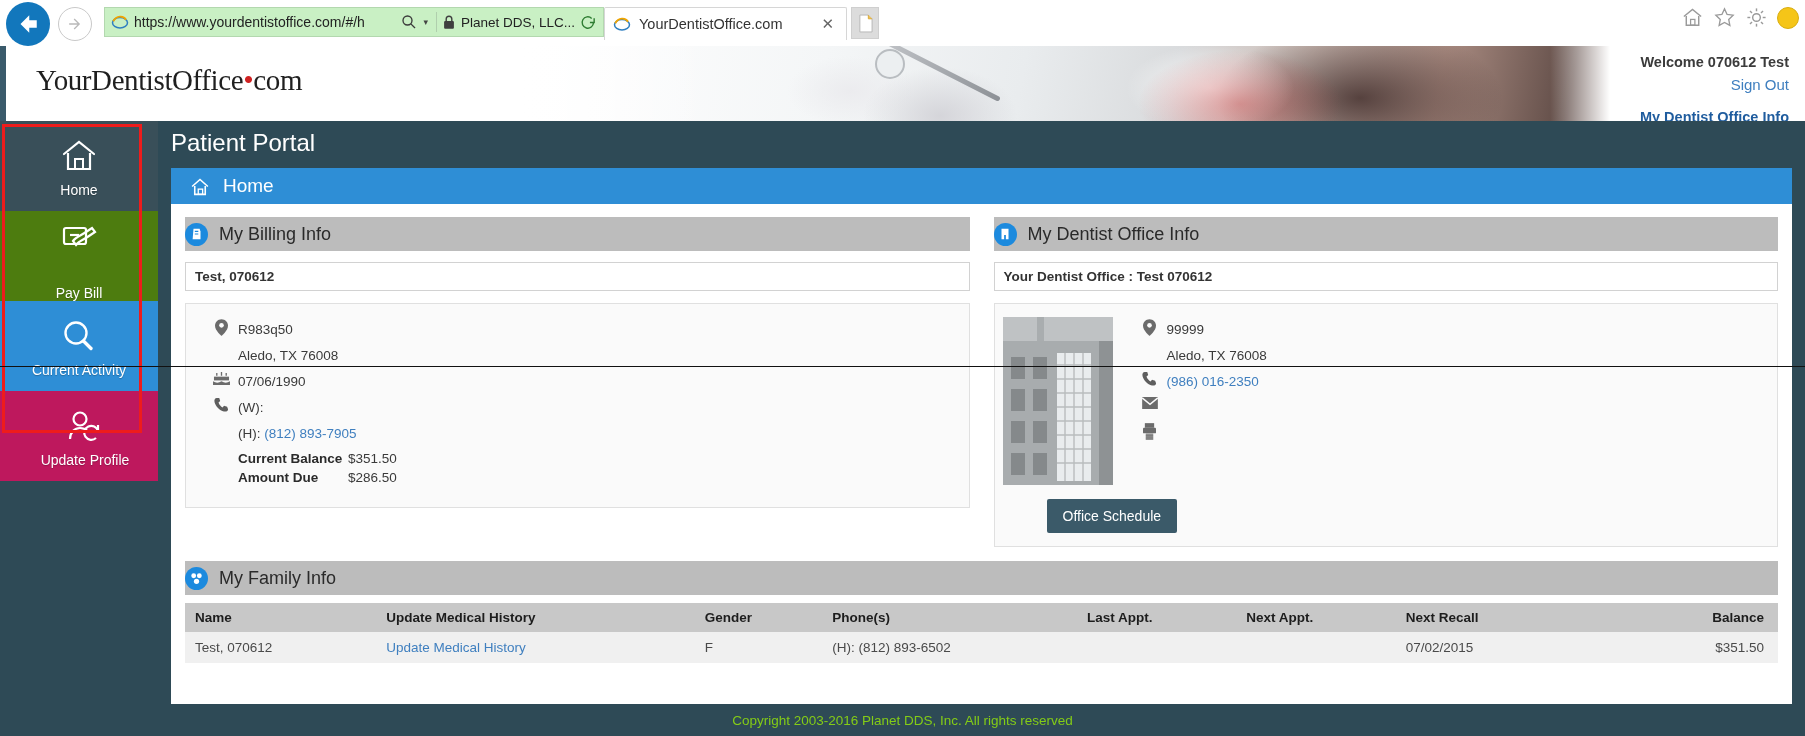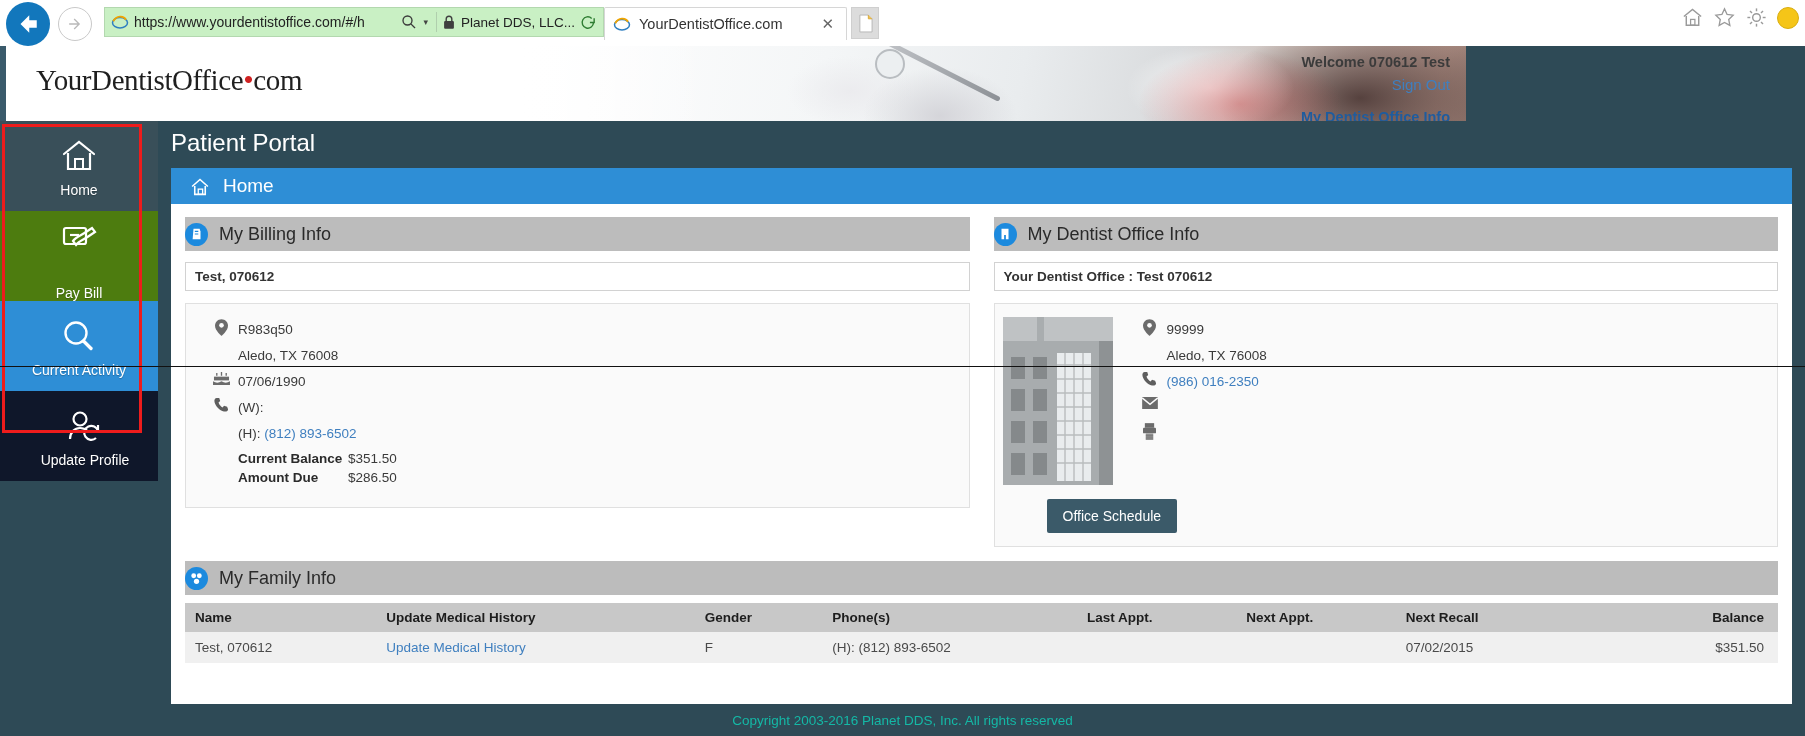--- a/index.html
+++ b/index.html
@@ -69,21 +69,21 @@
     display:flex; align-items:center; gap:9px;
   }
   .chrome-icons svg{width:23px;height:23px;cursor:pointer;}
   .yellow-dot{
     width:22px;height:22px;border-radius:50%;
     background:#f5c518; border:1px solid #d9ae10;
   }
 
   
   .site-header{
-    position:absolute; left:0; top:46px; width:1466px; height:75px;
+    position:absolute; left:0; top:46px; width:1805px; height:75px;
     background:#ffffff; overflow:hidden;
   }
   .blue-edge{
     position:absolute;left:0;top:0;width:6px;height:75px;background:#3a5a6b;
   }
   .logo{
     position:absolute; left:36px; top:18px;
     font-size:29px; letter-spacing:-0.4px; color:#1f1f1f;
     font-family:"Liberation Serif", serif;
     white-space:nowrap;
@@ -133,21 +133,21 @@
     width:158px; height:90px; position:relative;
     display:flex; flex-direction:column; align-items:center; justify-content:center;
     cursor:pointer; color:#fff; gap:2px;
   }
   .nav-item .ico{ height:40px; display:flex; align-items:flex-end; }
   .nav-item .ico svg{display:block;}
   .nav-label{font-size:14px; color:#fff; margin-top:6px; text-shadow:0 1px 1px rgba(0,0,0,.25);}
   .ni-home{background:#394f59;}
   .ni-pay{background:#4d7c0f;gap:28px;}
   .ni-act{background:#2e8ed6;}
-  .ni-upd{background:#0f172a;padding-left:12px;}
+  .ni-upd{background:#be185d;padding-left:12px;}
 
   .red-box{
     position:absolute; left:2px; top:124px; width:140px; height:309px;
     border:3px solid #ee1c1c; pointer-events:none; z-index:30;
   }
 
   
   .main{
     position:absolute; left:158px; top:121px; width:1647px; height:570px;
     background:#2e4a56;
@@ -218,21 +218,21 @@
   }
   .ftable td{
     background:#f0f0f0; color:#4a4a4a; font-size:13.5px;
     padding:8px 0 8px 10px;
   }
   .ftable .ralign{ text-align:right; padding-right:14px; }
   .ftable td a{ color:#3f7fbf; text-decoration:none; cursor:pointer;}
 
   .footer{
     position:absolute; left:0; bottom:0; width:1805px; height:32px;
-    background:#2e4a56; color:#14b8a6; font-size:13.5px;
+    background:#2e4a56; color:#84cc16; font-size:13.5px;
     display:flex; align-items:center; justify-content:center;
   }
   .hline{
     position:absolute; left:0; top:366px; width:1805px; height:1px;
     background:#111; z-index:50; pointer-events:none;
   }
 </style>
 </head>
 <body>
 
@@ -443,21 +443,21 @@
           <div class="drow">
             <span class="gi">
               <svg width="15" height="15" viewBox="0 0 16 16">
                 <path d="M3 1 C1 1 0 3 0.6 5.5 C1.7 10 6 14.3 10.5 15.4 C13 16 15 15 15 13 l-1 -2.6 -3.3 -1 -1.6 1.8 C7.6 10.4 5.6 8.4 4.8 5.9 L6.6 4.3 5.6 1 z" fill="#5e5e5e"></path>
               </svg>
             </span>
             <span class="tx">(W):</span>
           </div>
           <div class="drow ind">
             <span class="gi"></span>
-            <span class="tx"><span>(H):</span> <a>(812) 893-6502</a></span>
+            <span class="tx"><span>(H):</span> <a>(812) 893-7905</a></span>
           </div>
 
           <div class="bal-row">
             <span class="bal-lbl">Current Balance</span>
             <span class="bal-val">$351.50</span>
           </div>
           <div class="bal-row">
             <span class="bal-lbl">Amount Due</span>
             <span class="bal-val">$286.50</span>
           </div>

